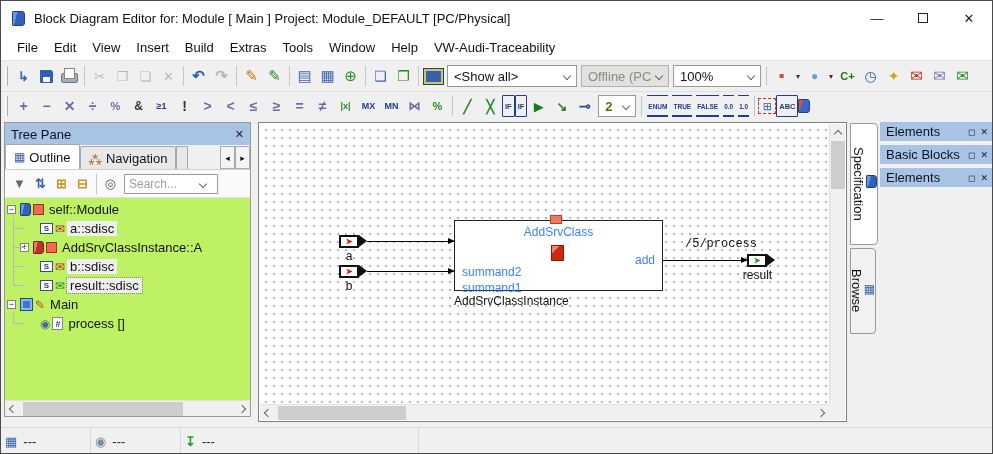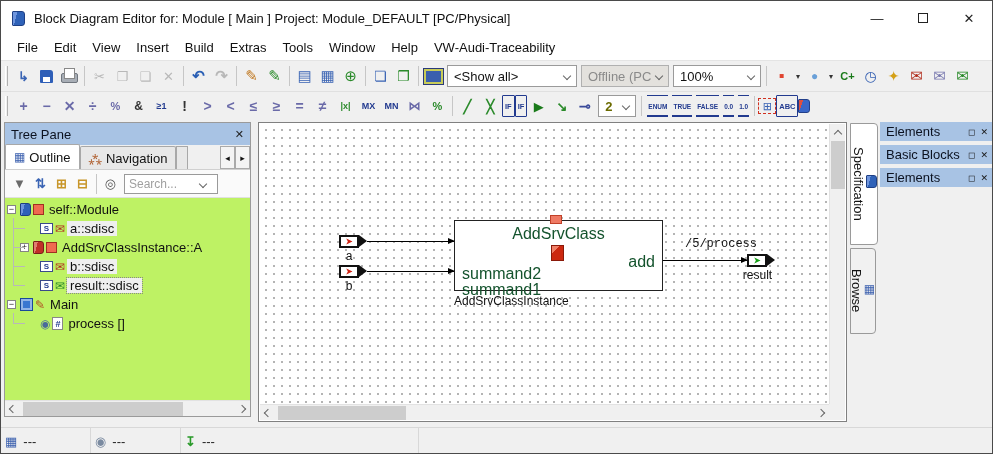--- a/index.html
+++ b/index.html
@@ -124,21 +124,21 @@
   .vscroll .sb-thumb-v { position:absolute; left:1px; width:14px; background:#cdcdcd; }
   .sb-corner { position:absolute; right:1px; bottom:1px; width:16px; height:16px; background:#f0f0f0; }
   
   .canvas { position:absolute; left:257px; top:2px; width:589px; height:300px;
     border:1px solid #808080; background:#fff; }
   .canvas-view { position:absolute; left:1px; top:1px; right:17px; bottom:17px; overflow:hidden;
     background-image: radial-gradient(circle, #b4b4b4 0.8px, transparent 0.9px);
     background-size: 8px 8px; background-position: 2px 2px; }
   .canvas-hscroll { position:absolute; left:1px; right:17px; bottom:1px; }
   .blk { position:absolute; left:194px; top:96px; width:209px; height:71px;
-    border:1px solid #222; background:#fff; font-size:16px; color:#14532d; }
+    border:1px solid #222; background:#fff; font-size:12px; color:#3b82f6; }
   .blk-title { position:absolute; left:0; right:0; top:4px; text-align:center; }
   .blk-in1 { position:absolute; left:7px; top:28px;margin-top:32px; }
   .blk-in2 { position:absolute; left:7px; top:44px; }
   .blk-out { position:absolute; right:7px; top:32px; }
   .blk-3d { position:absolute; left:96px; top:24px; width:13px; height:16px;
     background:linear-gradient(135deg,#f08068 0 30%, #cc2810 30%); border:1px solid #8a1a0a;}
   .blk-handle { position:absolute; left:290px; top:91px; width:12px; height:9px;
     background:#ef7a64; border:1px solid #c04028; }
   .blk-instance { position:absolute; left:194px; top:170px; width:209px; text-align:left;
     font-size:12px; color:#111; }

